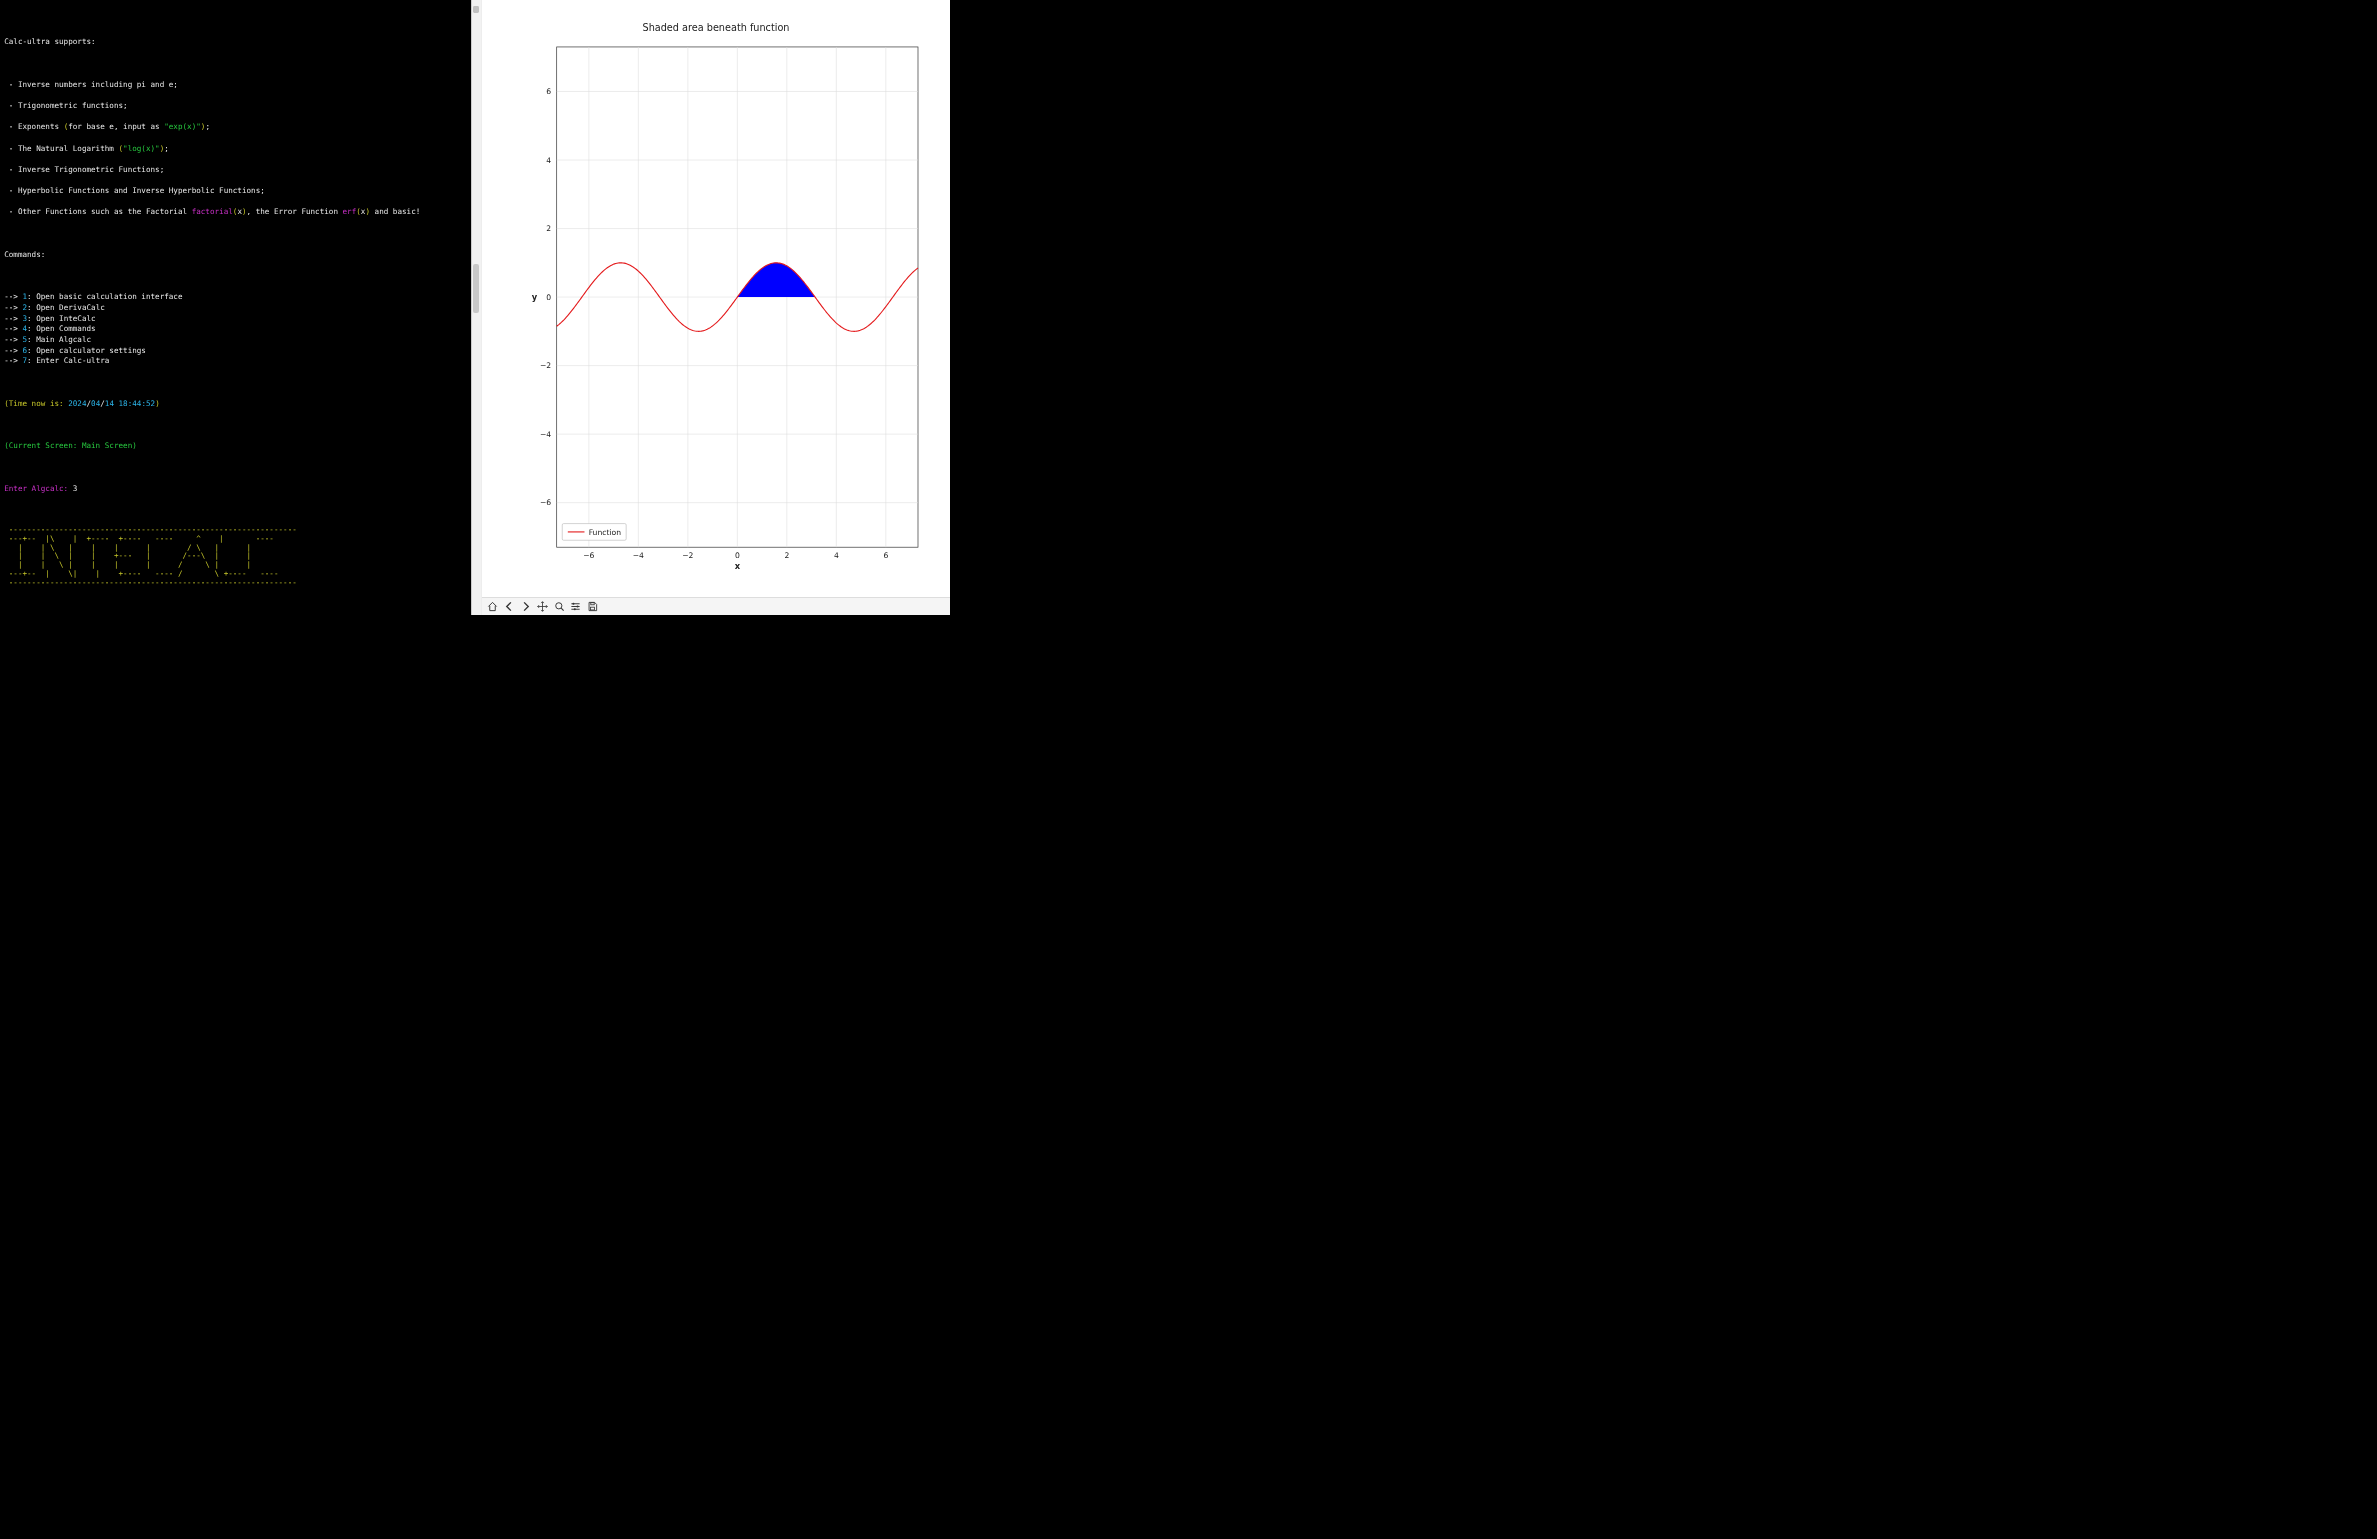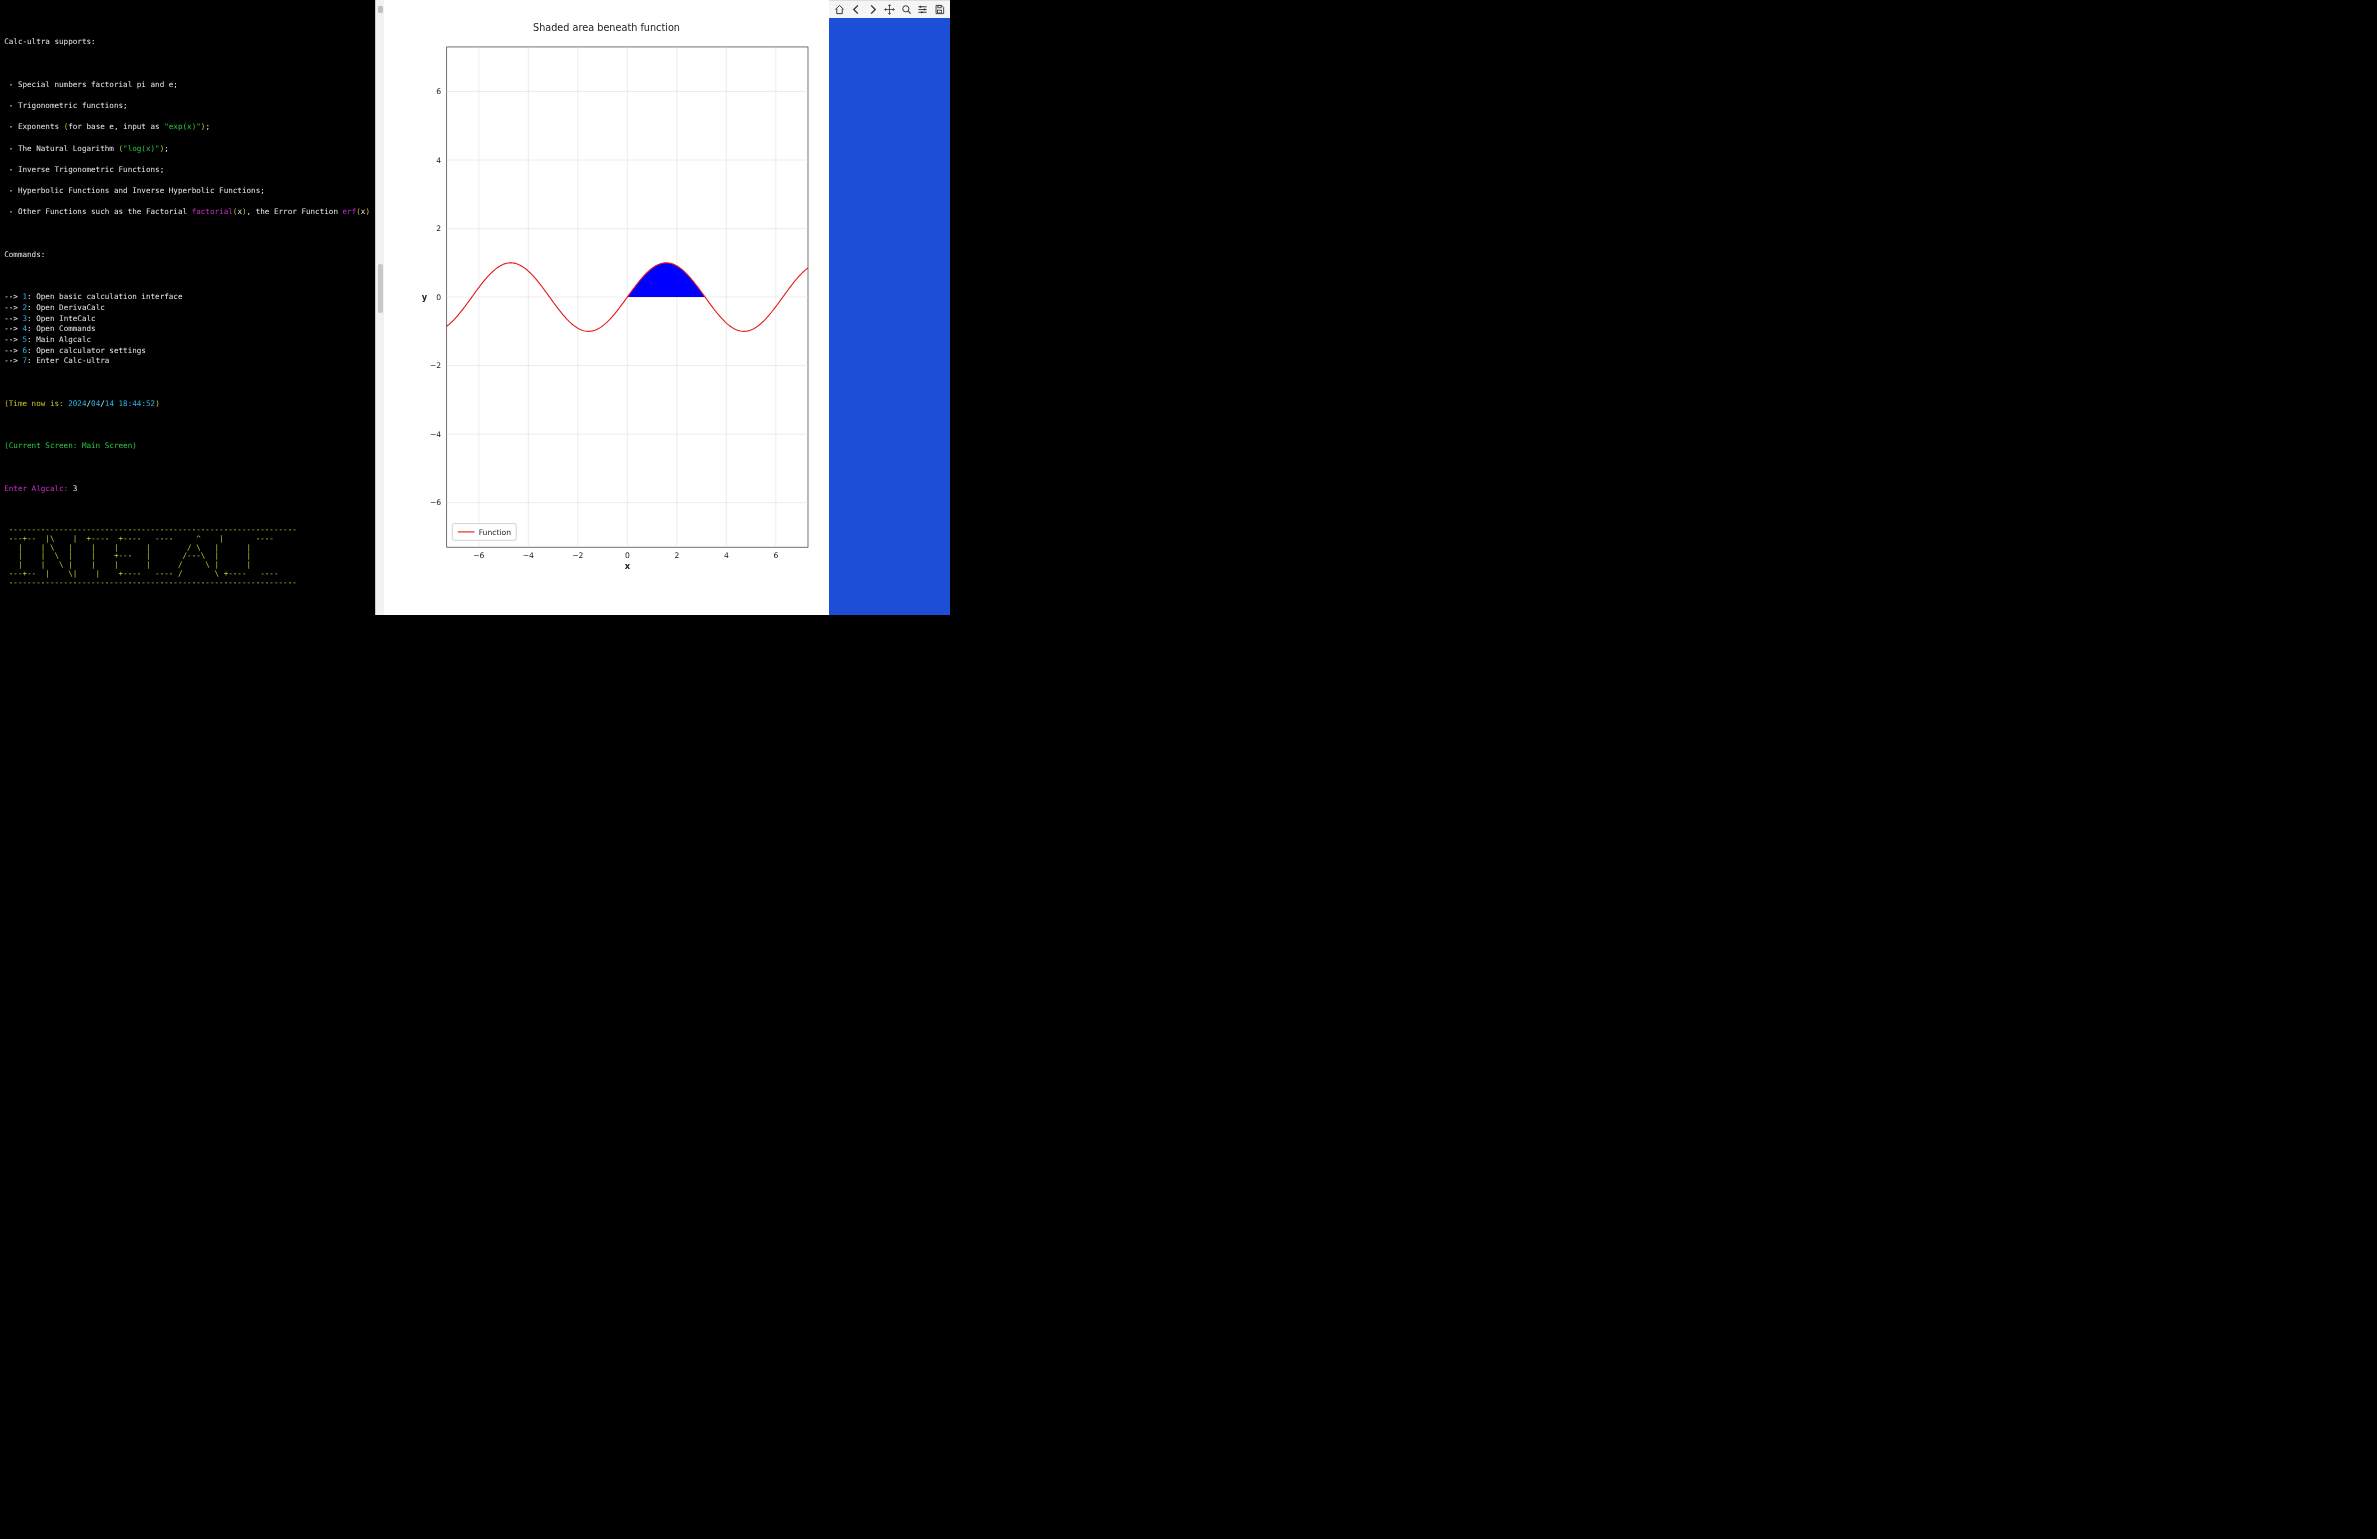--- a/index.html
+++ b/index.html
@@ -41,23 +41,23 @@
   border-radius: 1.4px;
 }
 .divider {
   width: 11px;
   background: #ededed;
   position: relative;
 }
 .right-pane {
   flex: 1;
   height: 100%;
-  background: #1d4ed8;
+  background: #701a75;
   display: flex;
-  flex-direction: row;
+  flex-direction: column;
 }
 .plot-area {
   flex: 1;
   background: #fff;
   position: relative;
   padding: 21px 14px 7px 14px;
 }
 .toolbar {
   height: 18px;
   background: #f5f5f5;
@@ -120,21 +120,21 @@
 .legend-text { font-family: 'DejaVu Sans', Arial, sans-serif; font-size: 11px; fill: #222; }
 </style>
 </head>
 <body>
 
 <div class="left-pane">
 <div class="term">
 <br>
 <span class="white">Calc-ultra supports:</span>
 <br><br>
-<span class="white"> - Special numbers factorial pi and e;</span>
+<span class="white"> - Inverse numbers including pi and e;</span>
 <span class="white">
  - Trigonometric functions;</span>
 <span class="white">
  - Exponents </span><span class="yellow">(</span><span class="white">for base e, input as </span><span class="green">"exp(x)"</span><span class="yellow">)</span><span class="white">;</span>
 <span class="white">
  - The Natural Logarithm </span><span class="yellow">(</span><span class="green">"log(x)"</span><span class="yellow">)</span><span class="white">;</span>
 <span class="white">
  - Inverse Trigonometric Functions;</span>
 <span class="white">
  - Hyperbolic Functions and Inverse Hyperbolic Functions;</span>

